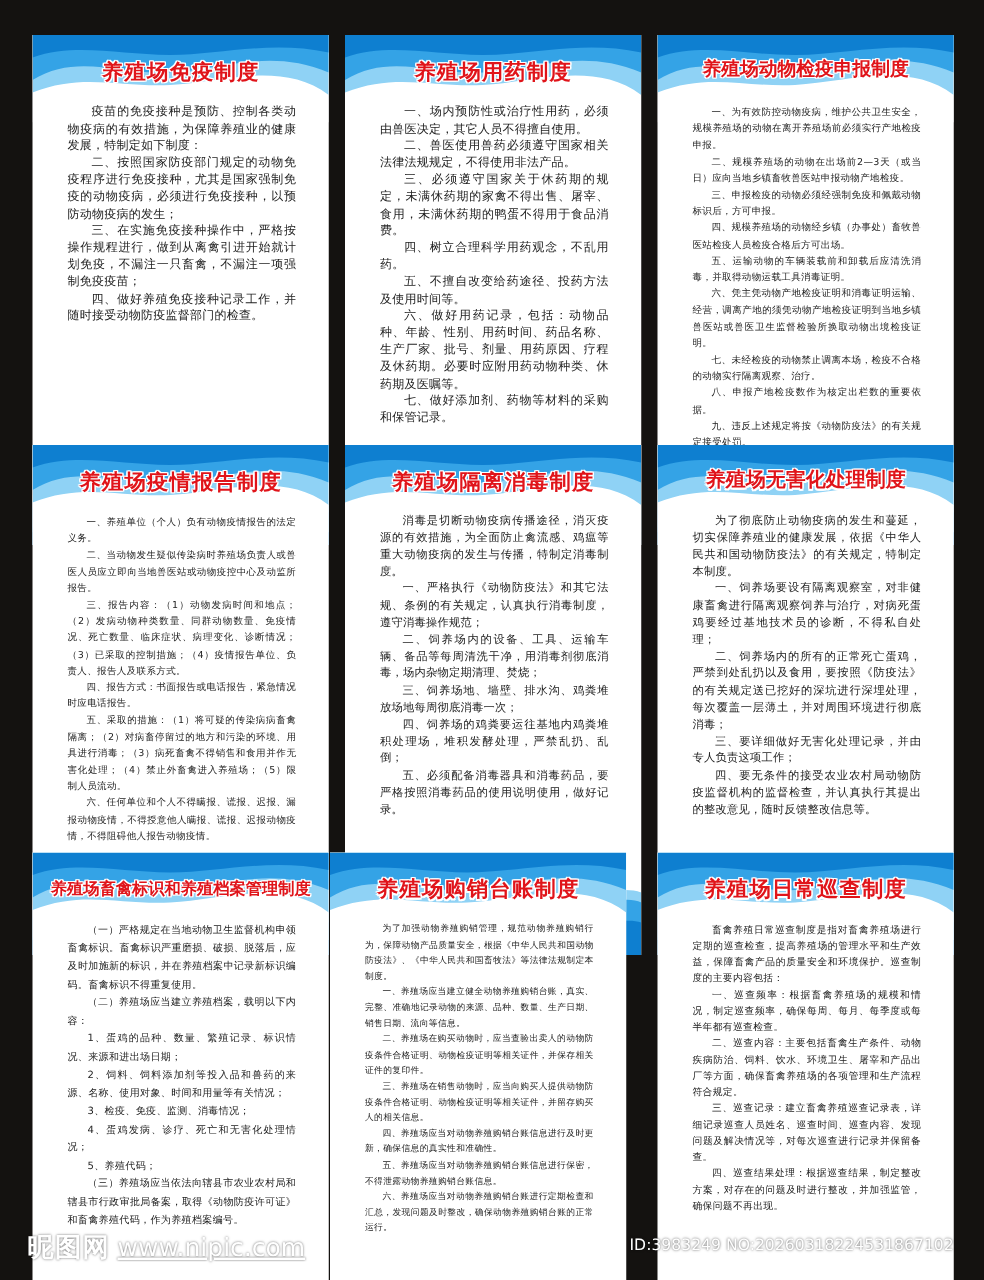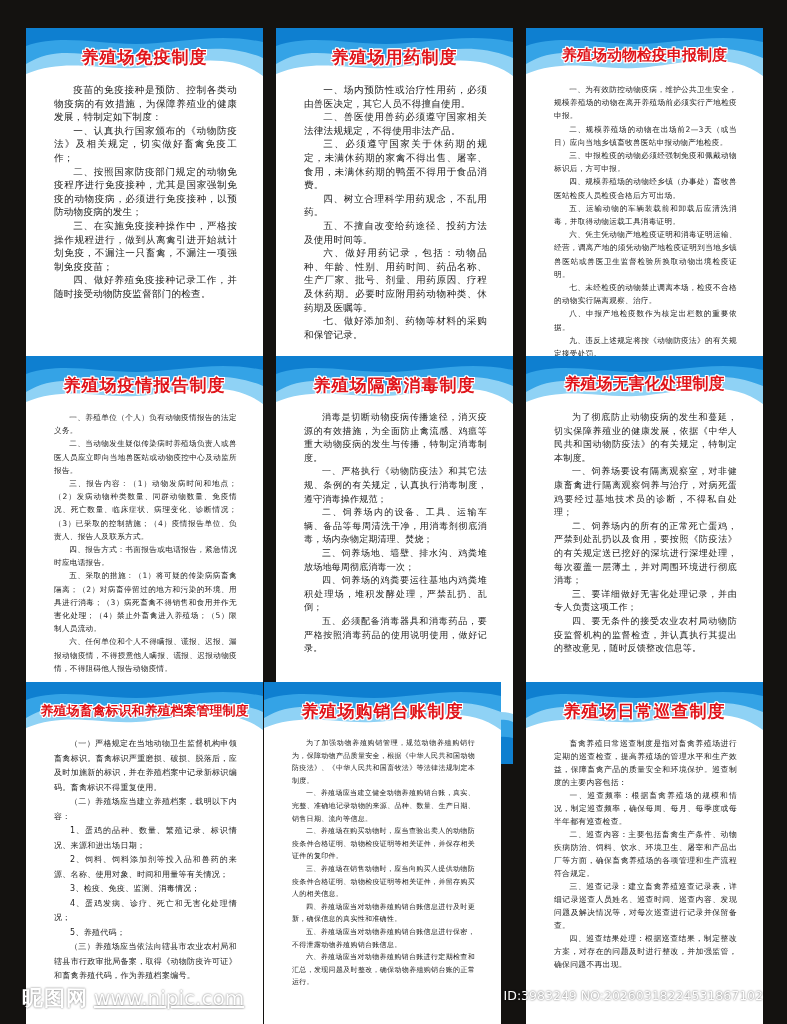--- a/index.html
+++ b/index.html
@@ -45,21 +45,20 @@
 <div class="board" style="left:26px; top:28px;">
   <svg class="top-wave" viewBox="0 0 237 70" preserveAspectRatio="none">
     <rect x="0" y="0" width="237" height="70" fill="#ffffff"></rect>
     <path d="M0 0 H237 V48 C200 20 150 38 110 40 C70 42 40 30 0 46 Z" fill="#8fd2f5"></path>
     <path d="M0 0 H237 V30 C190 10 150 28 110 30 C70 32 35 14 0 36 Z" fill="#34a3e6"></path>
     <path d="M0 0 H237 V14 C190 4 150 16 110 16 C70 16 35 6 0 18 Z" fill="#0e7fd0"></path>
   </svg>
   <div class="title">养殖场免疫制度</div>
   <div class="body">
     <p>疫苗的免疫接种是预防、控制各类动物疫病的有效措施，为保障养殖业的健康发展，特制定如下制度：</p>
-    <p>一、认真执行国家颁布的《动物防疫法》及相关规定，切实做好畜禽免疫工作；</p>
     <p>二、按照国家防疫部门规定的动物免疫程序进行免疫接种，尤其是国家强制免疫的动物疫病，必须进行免疫接种，以预防动物疫病的发生；</p>
     <p>三、在实施免疫接种操作中，严格按操作规程进行，做到从离禽引进开始就计划免疫，不漏注一只畜禽，不漏注一项强制免疫疫苗；</p>
     <p>四、做好养殖免疫接种记录工作，并随时接受动物防疫监督部门的检查。</p>
   </div>
   <svg class="bottom-wave" viewBox="0 0 237 60" preserveAspectRatio="none">
     <path d="M0 20 C50 2 120 14 160 14 C200 14 220 4 237 10 V60 H0 Z" fill="#8fd2f5"></path>
     <path d="M0 30 C60 10 120 26 170 22 C205 20 225 12 237 18 V60 H0 Z" fill="#34a3e6"></path>
     <path d="M0 46 C60 30 120 42 170 38 C205 36 225 30 237 34 V60 H0 Z" fill="#0e7fd0"></path>
   </svg>
 </div>

